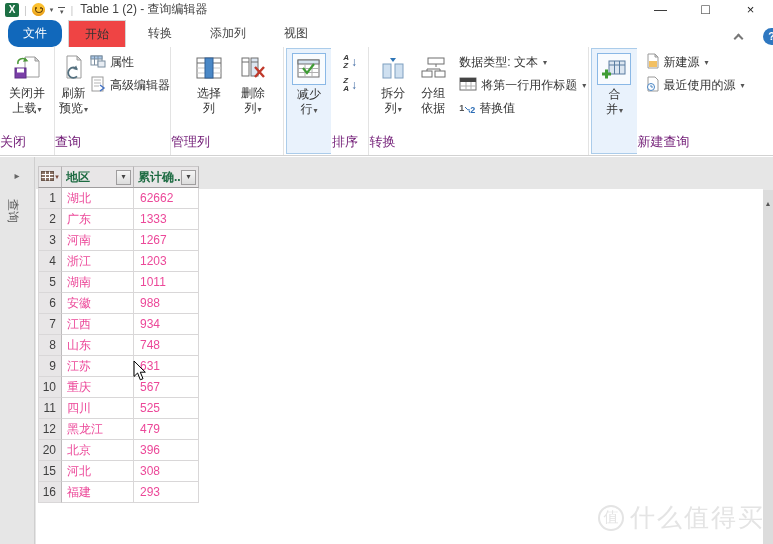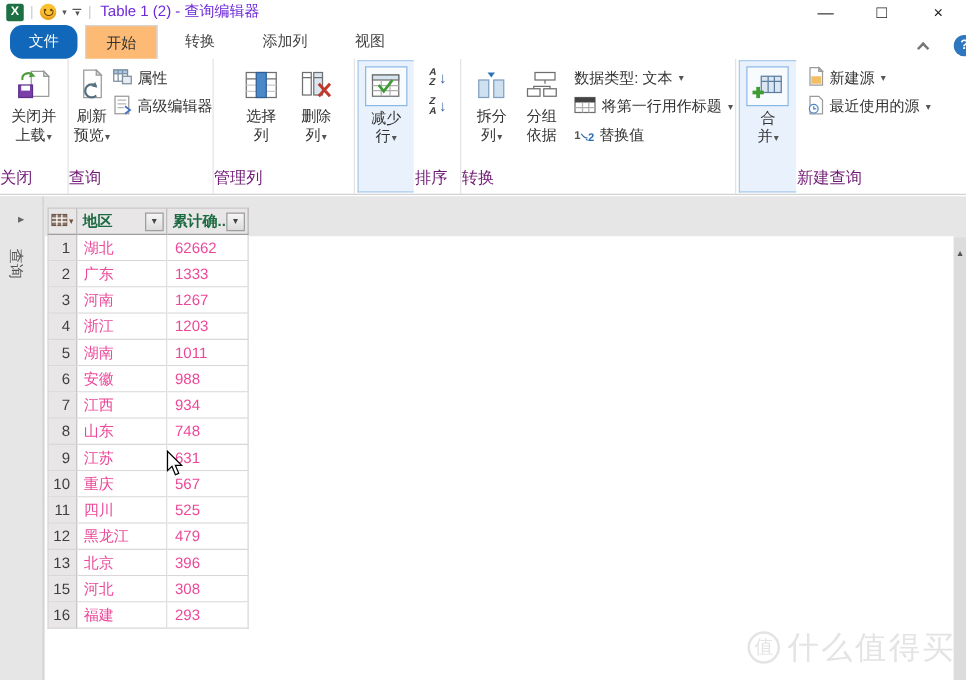--- a/index.html
+++ b/index.html
@@ -9,30 +9,30 @@
   
   .titlebar { height:19px; display:flex; align-items:center; padding-left:5px; gap:5px; background:#fff; }
   .xl-icon { width:14px; height:14px; border-radius:2px; background:#1d7044; display:flex; align-items:center; justify-content:center; color:#fff; font-weight:bold; font-size:10px; line-height:1; }
   .tb-div { color:#c8c8c8; font-size:11px; }
   .smiley { width:13px; height:13px; border-radius:50%; background:#fcc12f; position:relative; box-shadow:inset 0 -2px 2px #e89c1b; }
   .smiley::before { content:""; position:absolute; width:2px; height:2px; background:#6b4308; border-radius:50%; left:3px; top:4px; box-shadow:5px 0 0 #6b4308; }
   .smiley::after { content:""; position:absolute; left:3px; top:5px; width:6px; height:4px; border:1px solid #6b4308; border-top:none; border-radius:0 0 6px 6px; }
   .qat-dd { font-size:7px; color:#555; }
   .qat-custom { display:flex; flex-direction:column; align-items:center; line-height:3px; }
   .qat-custom .bar { width:7px; height:1px; background:#555; margin-bottom:2px; }
-  .win-title { font-size:12px; color:#6d28d9; margin-left:2px; }
+  .win-title { font-size:12px; color:#404040; margin-left:2px; }
   .win-controls { margin-left:auto; display:flex; height:100%; }
   .win-btn { width:45px; text-align:center; font-size:13px; color:#222; line-height:19px; }
   .win-btn.max { font-size:14px; }
 
   
   .tabrow { height:28px; display:flex; align-items:flex-end; padding-left:8px; background:#fff; position:relative; }
   .file-tab { background:#1168bb; color:#fff; height:27px; line-height:27px; padding:0 15px;border-radius:10px; }
   .tab { height:27px; line-height:26px; padding:0 16px; color:#444; margin-left:6px; }
-  .tab.active { background:#fdba74; border:1px solid #d5d5d5; border-bottom:none; color:#333;margin-top:28px; }
+  .tab.active { background:#ef4444; border:1px solid #d5d5d5; border-bottom:none; color:#333;margin-top:28px; }
   .ribbon-collapse { position:absolute; right:28px; bottom:4px; width:14px; height:12px; }
   .ribbon-collapse i { display:block; width:7px; height:7px; border-top:2px solid #777; border-right:2px solid #777; transform:rotate(-45deg); margin:4px auto 0; }
   .help-btn { position:absolute; right:-7px; bottom:2px; width:17px; height:17px; border-radius:50%; background:#2e77c0; color:#fff; font-weight:bold; font-size:11px; text-align:center; line-height:17px; }
 
   
   .ribbon { height:109px; background:#fff; border-bottom:1px solid #d2d2d2; display:flex; align-items:stretch; }
   .rgroup { display:flex; flex-direction:column; border-right:1px solid #e3e3e3; padding-top:3px; }
   .gcontent { flex:1; display:flex; align-items:flex-start; justify-content:center; }
   .glabel { text-align:left; font-size:13px; color:#701a75; padding:1px 0 4px; }
   .bigbtn { width:44px; display:flex; flex-direction:column; align-items:center; text-align:center; line-height:15px; color:#333; padding-top:2px; }
@@ -446,21 +446,21 @@
       <div class="cell cnum">11</div>
       <div class="cell creg">四川</div>
       <div class="cell cval">525</div>
     </div>
       <div class="trow">
       <div class="cell cnum">12</div>
       <div class="cell creg">黑龙江</div>
       <div class="cell cval">479</div>
     </div>
       <div class="trow">
-      <div class="cell cnum">13</div>
+      <div class="cell cnum">20</div>
       <div class="cell creg">北京</div>
       <div class="cell cval">396</div>
     </div>
       <div class="trow">
       <div class="cell cnum">15</div>
       <div class="cell creg">河北</div>
       <div class="cell cval">308</div>
     </div>
       <div class="trow">
       <div class="cell cnum">16</div>

